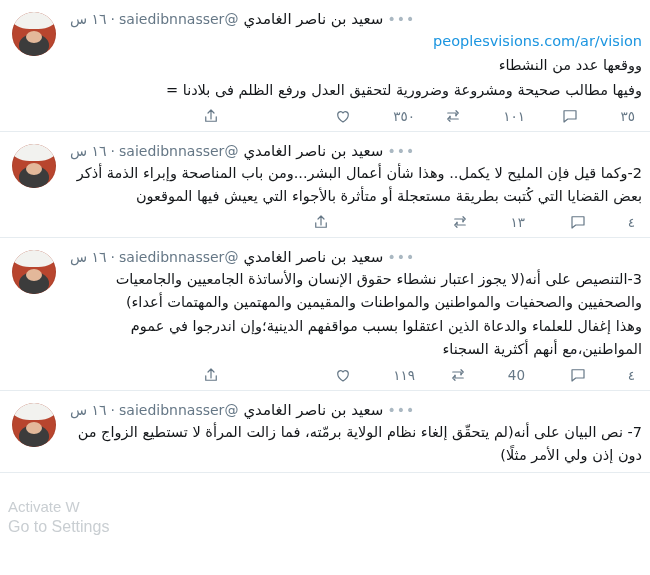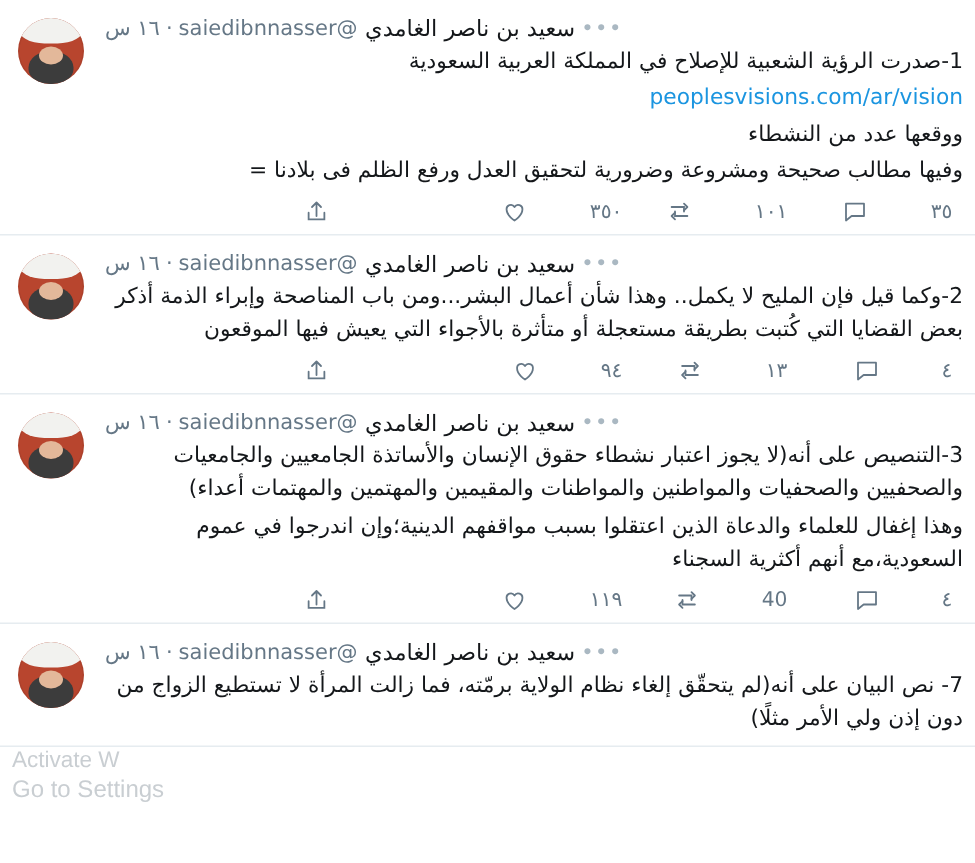--- a/index.html
+++ b/index.html
@@ -193,21 +193,20 @@
     <div class="tweet-inner">
       <div class="body-col">
         <div class="tweet-header">
           <span class="more-btn">•••</span>
           <span class="display-name">سعيد بن ناصر الغامدي</span>
           <span class="handle">@saiedibnnasser</span>
           <span class="sep">·</span>
           <span class="timestamp">١٦ س</span>
         </div>
         <div class="tweet-text">
-          <p>1-صدرت الرؤية الشعبية للإصلاح في المملكة العربية السعودية</p>
           <p><a class="lnk" href="#">peoplesvisions.com/ar/vision</a></p>
           <p>ووقعها عدد من النشطاء</p>
           <p>وفيها مطالب صحيحة ومشروعة وضرورية لتحقيق العدل ورفع الظلم فى بلادنا =</p>
         </div>
         <div class="actions">
           <div class="action">
             <svg viewBox="0 0 24 24">
                 <path d="M4 5h16v11H9l-5 4z" stroke-linejoin="round"></path>
               </svg>
             <span class="count">٣٥</span>
@@ -263,26 +262,20 @@
               </svg>
             <span class="count">٤</span>
           </div>
           <div class="action">
             <svg viewBox="0 0 24 24">
                 <path d="M5 8h11v4M19 16H8v-4" stroke-linecap="round"></path>
                 <path d="M16 5l3 3-3 3M8 19l-3-3 3-3" stroke-linecap="round" stroke-linejoin="round"></path>
               </svg>
             <span class="count">١٣</span>
           </div>
-          <div class="action">
-            <svg viewBox="0 0 24 24">
-                <path d="M12 20s-7-4.5-7-9.5A3.8 3.8 0 0 1 12 8a3.8 3.8 0 0 1 7 2.5C19 15.5 12 20 12 20z" stroke-linejoin="round"></path>
-              </svg>
-            <span class="count">٩٤</span>
-          </div>
           <div class="action share-action">
             <svg viewBox="0 0 24 24">
                 <path d="M12 16V4M8 8l4-4 4 4" stroke-linecap="round" stroke-linejoin="round"></path>
                 <path d="M5 13v6h14v-6" stroke-linecap="round"></path>
               </svg>
           </div>
         </div>
       </div>
       <div class="avatar-col">
         <div class="avatar">
@@ -299,21 +292,21 @@
       <div class="body-col">
         <div class="tweet-header">
           <span class="more-btn">•••</span>
           <span class="display-name">سعيد بن ناصر الغامدي</span>
           <span class="handle">@saiedibnnasser</span>
           <span class="sep">·</span>
           <span class="timestamp">١٦ س</span>
         </div>
         <div class="tweet-text">
           <p>3-التنصيص على أنه(لا يجوز اعتبار نشطاء حقوق الإنسان والأساتذة الجامعيين والجامعيات والصحفيين والصحفيات والمواطنين والمواطنات والمقيمين والمهتمين والمهتمات أعداء)</p>
-          <p>وهذا إغفال للعلماء والدعاة الذين اعتقلوا بسبب مواقفهم الدينية؛وإن اندرجوا في عموم السعودية،مع أنهم أكثرية السجناء</p>
+          <p>وهذا إغفال للعلماء والدعاة الذين اعتقلوا بسبب مواقفهم الدينية؛وإن اندرجوا في عموم المواطنين،مع أنهم أكثرية السجناء</p>
         </div>
         <div class="actions">
           <div class="action">
             <svg viewBox="0 0 24 24">
                 <path d="M4 5h16v11H9l-5 4z" stroke-linejoin="round"></path>
               </svg>
             <span class="count">٤</span>
           </div>
           <div class="action">
             <svg viewBox="0 0 24 24">

